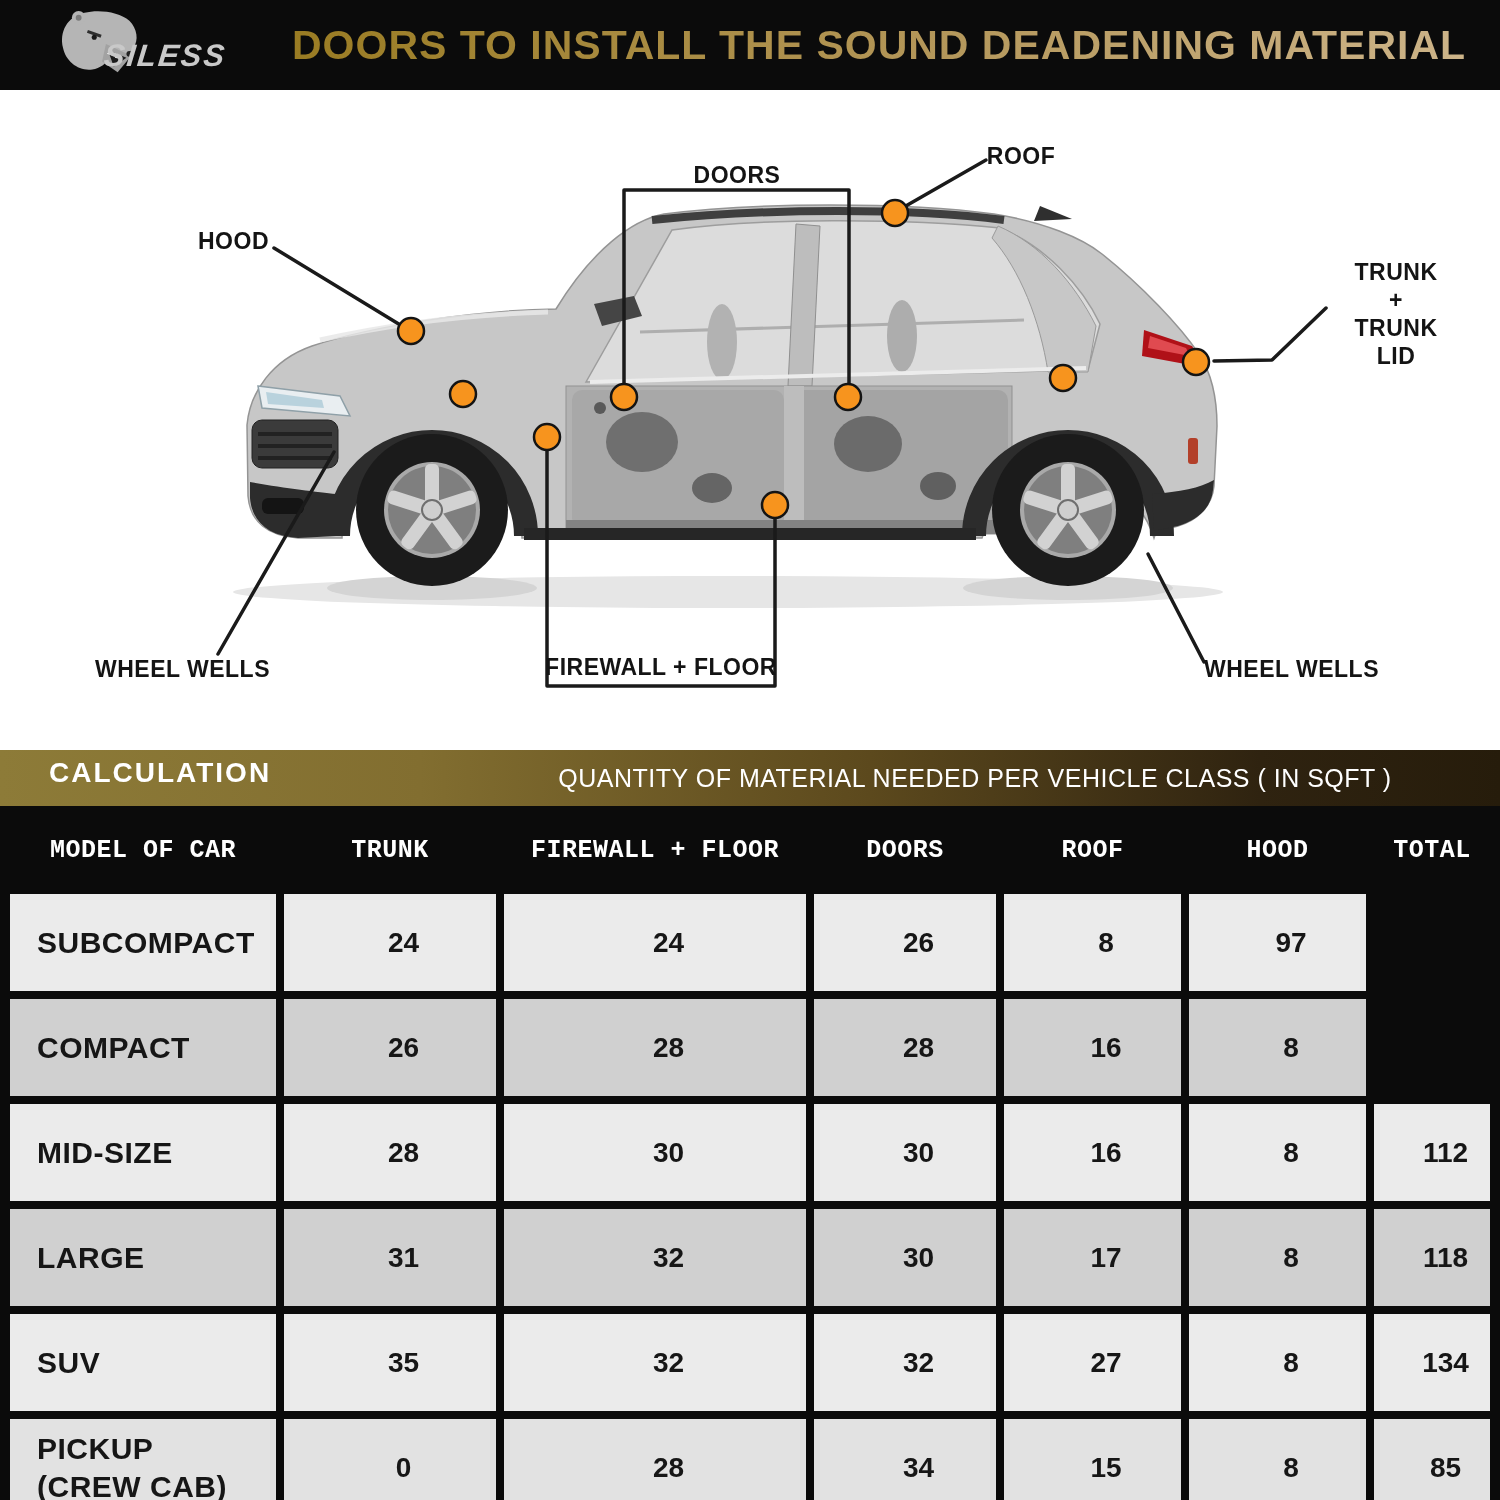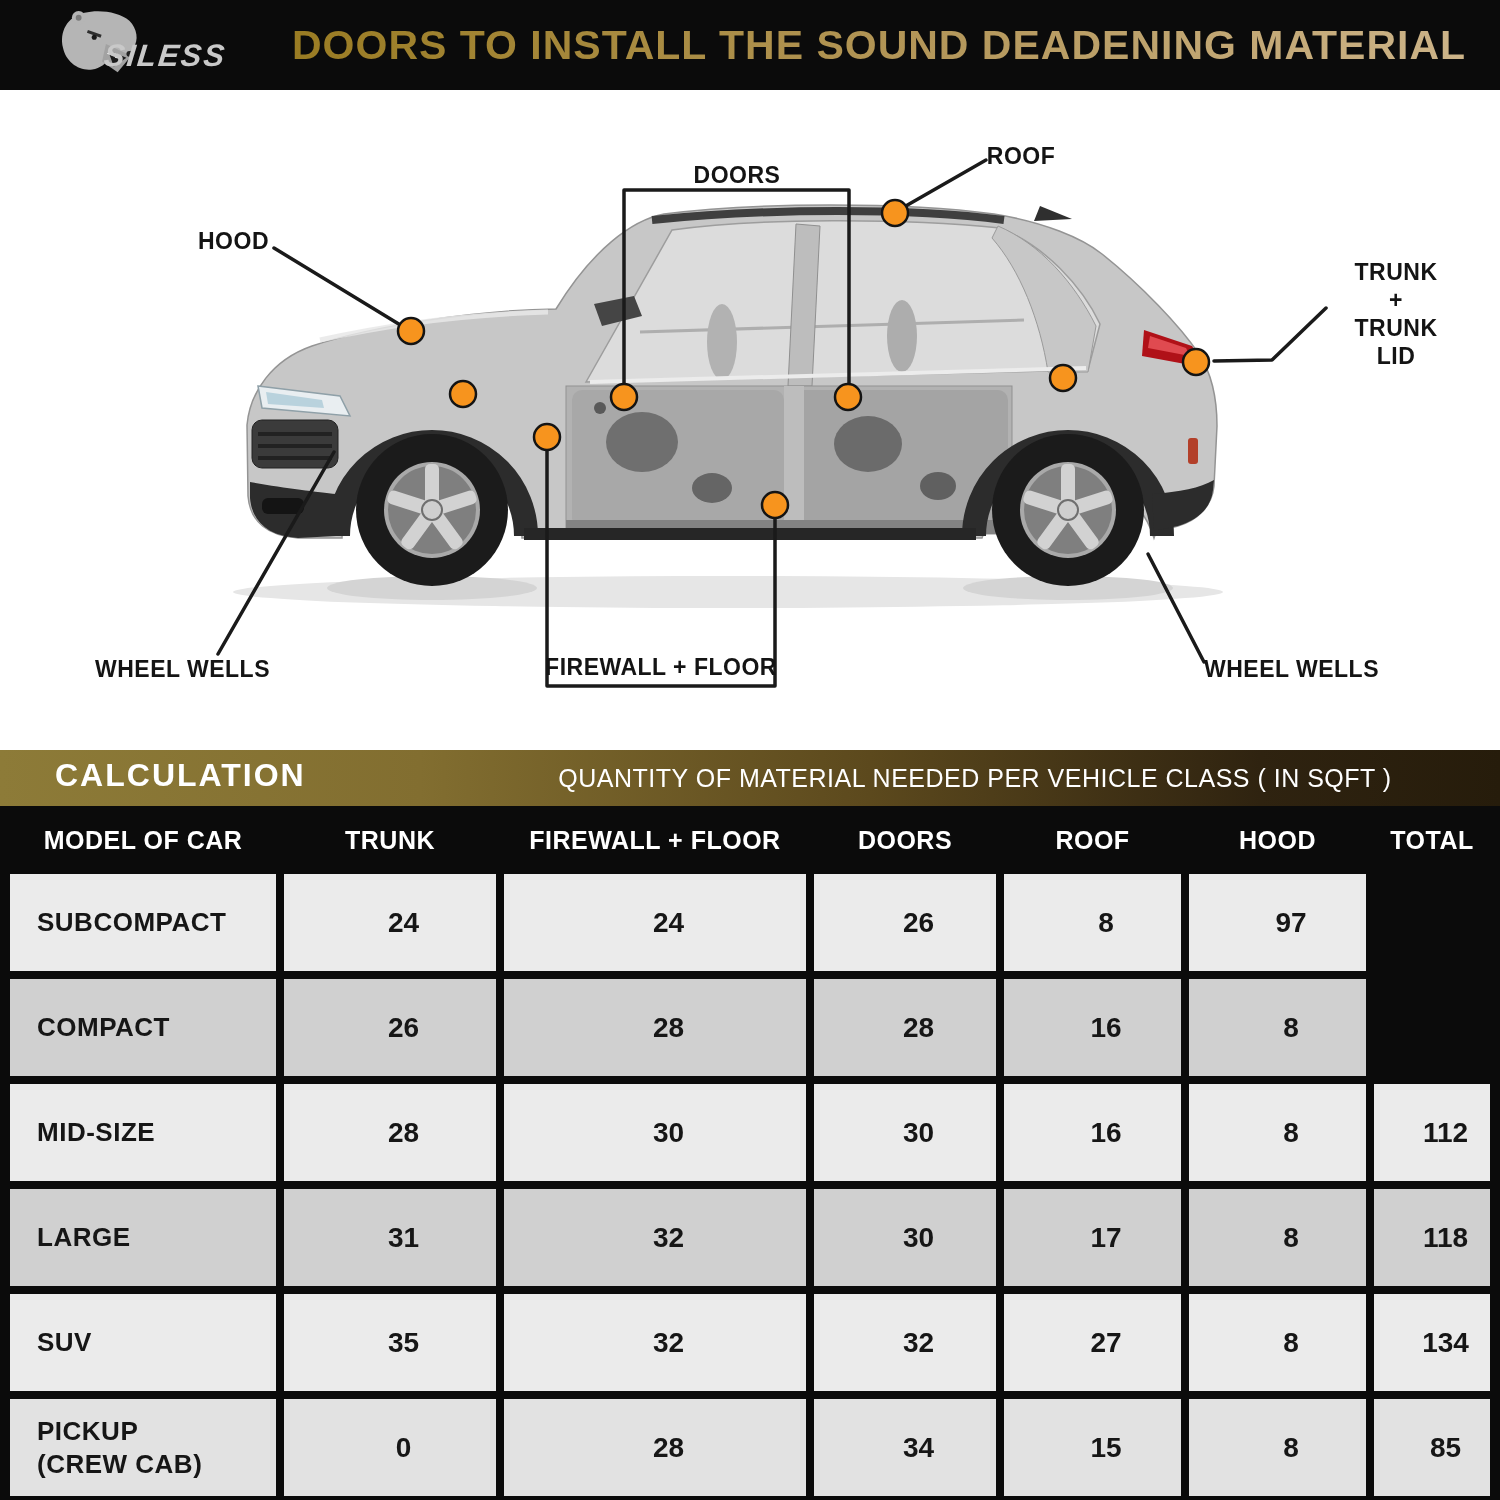--- a/index.html
+++ b/index.html
@@ -33,46 +33,46 @@
     letter-spacing:0.5px; white-space:nowrap;
   }
   .callout.center { transform:translateX(-50%); text-align:center; }
   .callout.multiline { white-space:pre-line; line-height:1.22; }
   
   .banner {
     position:absolute; left:0; top:750px; width:1500px; height:56px;
     background:linear-gradient(90deg,#8d7b38 0%,#826e30 28%,#5c491d 58%,#2f2310 84%,#261c0b 100%);
   }
   .banner-title {
-    position:absolute; left:55px; top:7px; font-size:32px; font-weight:700;
+    position:absolute; left:49px; top:7px; font-size:28px; font-weight:700;
     letter-spacing:2px; color:#ffffff;
   }
   .banner-subtitle {
     position:absolute; left:975px; top:14px; transform:translateX(-50%);
     font-size:25px; font-weight:400; letter-spacing:0.5px; color:#ffffff; white-space:nowrap;
   }
   
   .table { position:absolute; left:0; top:806px; width:1500px; height:694px; background:#0b0b0b; }
   .grid7 {
     display:grid; grid-template-columns:266px 212px 302px 182px 177px 177px 116px;
     column-gap:8px;
   }
-  .thead { height:68px; margin:0 10px; }
+  .thead { height:88px; margin:0 10px;font-family:Liberation Mono, monospace; }
   .thead .hcell {
     display:flex; align-items:center; justify-content:center;
     color:#ffffff; font-size:25px; font-weight:700; letter-spacing:0.5px; text-align:center;
   }
   .tbody { margin:0 10px; }
   .trow { height:97px; margin-bottom:8px; }
   .cell {
     display:flex; align-items:center; justify-content:center;
     font-size:28px; font-weight:700; color:#161616;padding-left:27px;
   }
   .cell.model {
-    justify-content:flex-start; font-size:26px;
+    justify-content:flex-start; font-size:30px;
     letter-spacing:0.5px; white-space:pre-line; line-height:1.25;
   }
   .trow:nth-child(odd) .cell { background:#ebebeb; }
   .trow:nth-child(even) .cell { background:#d0d0d0; }
   .trow:last-child .cell { background:#e2e2e2; }
 </style>
 </head>
 <body>
 
 <div id="page">

